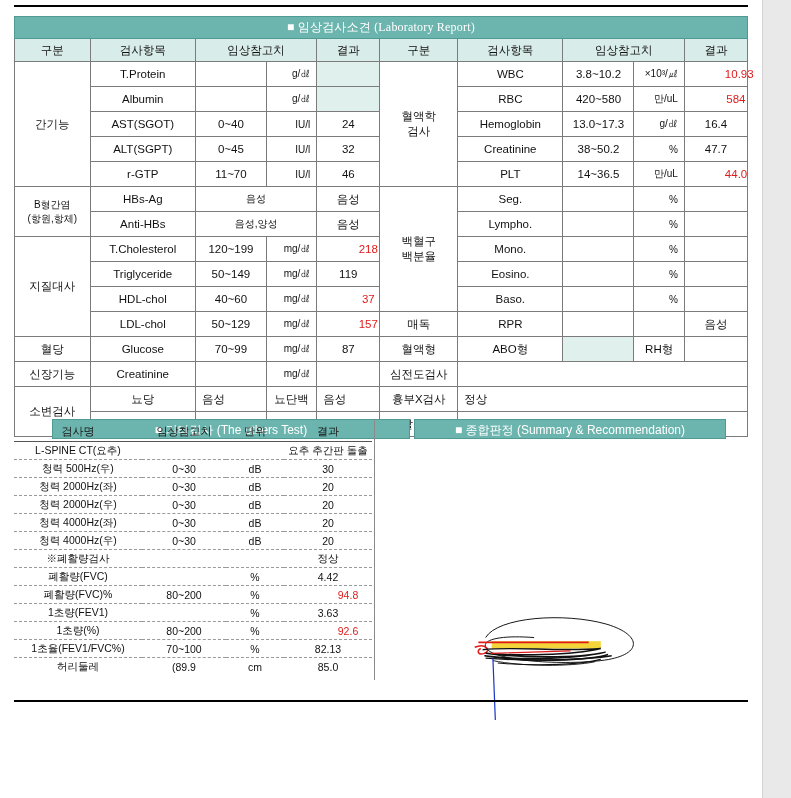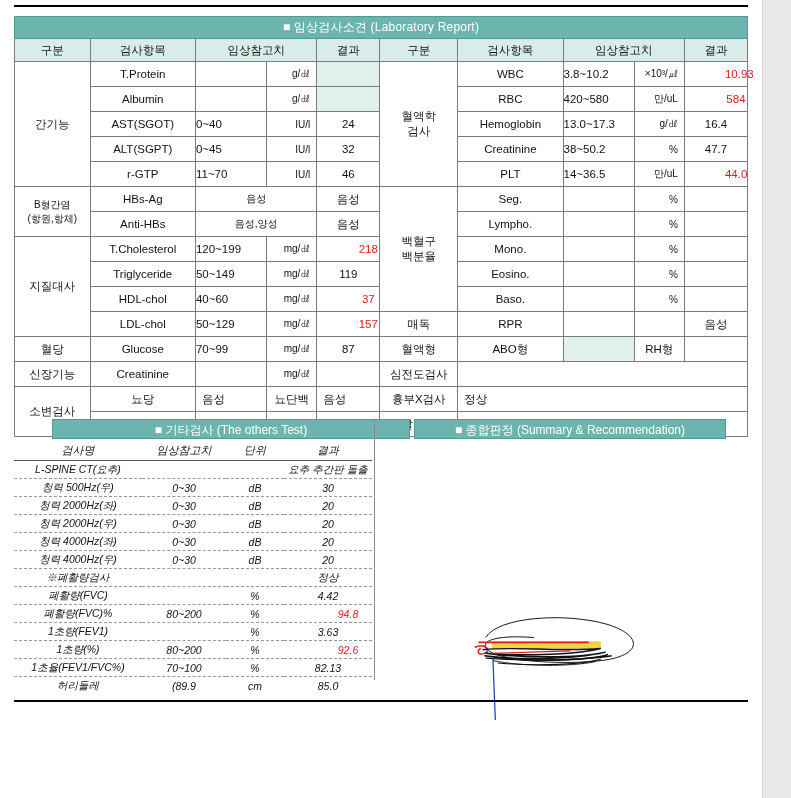--- a/index.html
+++ b/index.html
@@ -63,37 +63,38 @@
     color: #111;
     font-weight: normal;
   }
   .title-band {
     background: #6cb5ae;
     color: #ffffff;
     font-size: 12px;
     height: 21px;
     letter-spacing: 0.2px;
     border: 1px solid #4f9a93;
+    font-family: Liberation Serif, serif;
   }
   .hdr {
     background: #d8ece9;
     font-size: 11.5px;
     height: 22px;
   }
   .mint {
     background: #dff0ed;
   }
   .lab-table {
     position: absolute;
     left: 14px;
     top: 16px;
     width: 734px;
   }
   .red { color: #e11b1b; padding-left: 40px; }
-  .ref-num { text-align: left; }
+  .ref-num { text-align: center; }
   .unit { font-size: 10px; text-align: right; padding-right: 6px; }
   .left-pad { text-align: left; padding-left: 6px; }
   .grp { font-size: 11.5px; }
   .small2 { font-size: 10px; }
 
   
   .others-title {
     position: absolute;
     left: 14px;
     top: 419px;
@@ -112,25 +113,24 @@
     height: 20px;
     line-height: 20px;
     text-align: center;
     border: 1px solid #4f9a93;
     box-sizing: border-box;
     margin-left: 38px;
   }
   .others-table {
     position: absolute;
     left: 14px;
-    top: 441px;
+    top: 422px;
     width: 358px;
     border-collapse: collapse;
     table-layout: fixed;
-    font-style: italic;
   }
   .others-table td {
     border: none;
     border-bottom: 1px dashed #9a9a9a;
     height: 17px;
     font-size: 10.5px;
     text-align: center;
   }
   .others-table td.hd {
     border-bottom: 1px solid #555;

